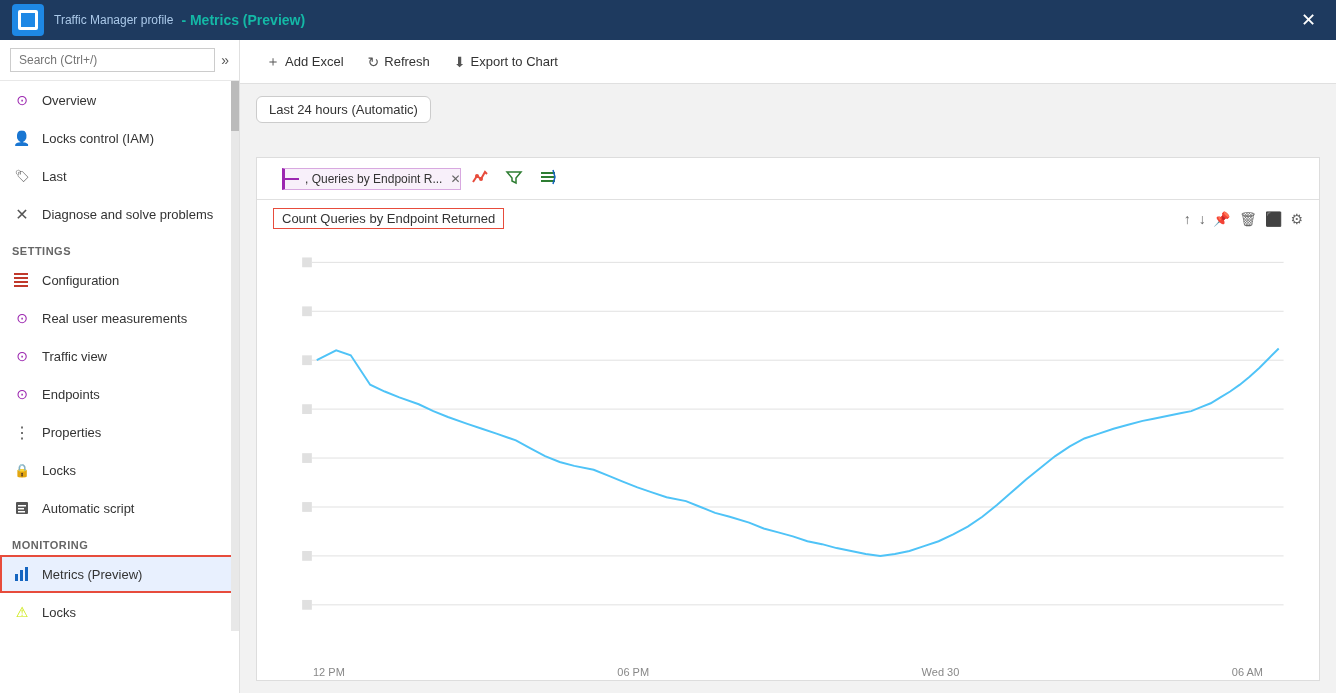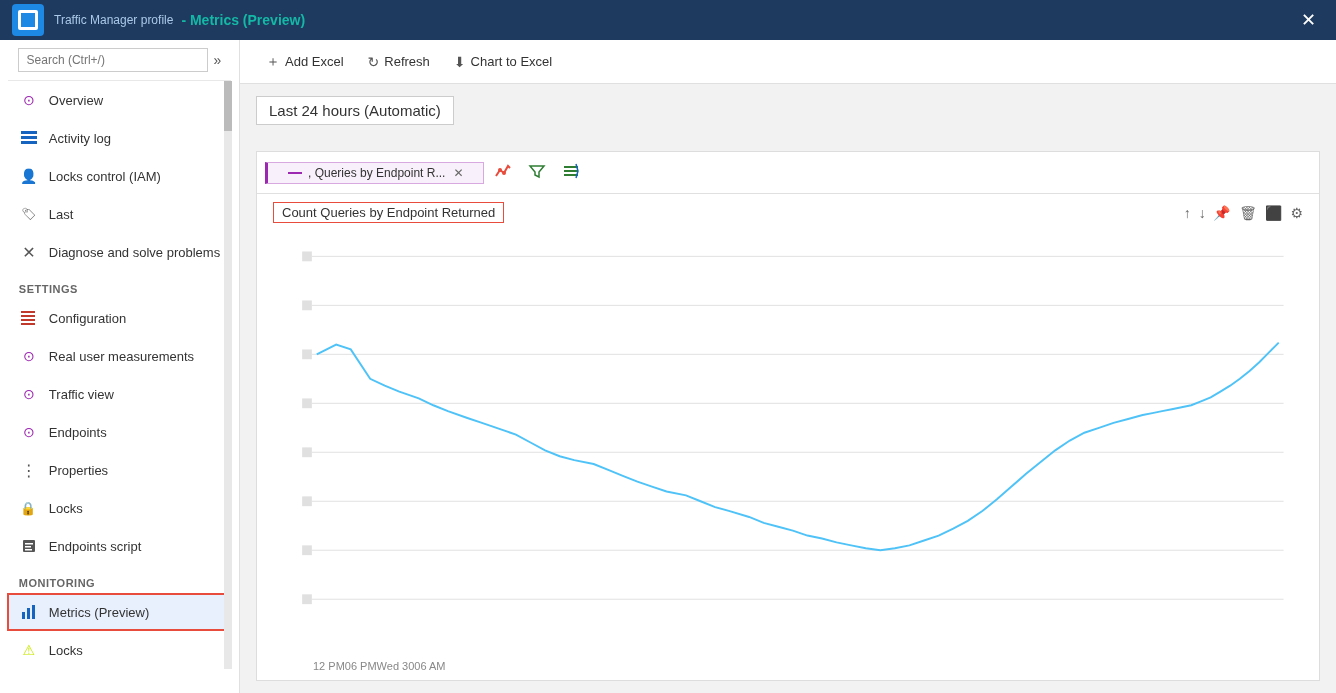--- a/index.html
+++ b/index.html
@@ -56,21 +56,20 @@
 
     
     .sidebar {
       width: 240px;
       background: white;
       border-right: 1px solid #e0e0e0;
       display: flex;
       flex-direction: column;
       flex-shrink: 0;
       overflow: hidden;
-      align-items: center;
     }
     .sidebar-search {
       padding: 8px 10px;
       display: flex;
       align-items: center;
       border-bottom: 1px solid #e8e8e8;
       flex-shrink: 0;
     }
     .sidebar-search input {
       border: 1px solid #ccc;
@@ -167,25 +166,25 @@
       display: flex;
       flex-direction: column;
       overflow: hidden;
     }
 
     
     .time-range-btn {
       background: white;
       border: 1px solid #ccc;
       padding: 5px 12px;
-      font-size: 15px;
+      font-size: 13px;
       color: #333;
       cursor: pointer;
-      border-radius: 0;
-      margin-bottom: 16px;
+      border-radius: 6px;
+      margin-bottom: 24px;
       display: inline-block;
     }
 
     
     .chart-card {
       background: white;
       border: 1px solid #ddd;
       flex: 1;
       display: flex;
       flex-direction: column;
@@ -200,24 +199,25 @@
       padding: 6px 8px;
       gap: 4px;
       background: white;
     }
     .chart-tab-pill {
       display: flex;
       align-items: center;
       background: #f8f0fa;
       border: 1px solid #d8a8e0;
       border-left: 3px solid #9c27b0;
-      padding: 3px 20px;
+      padding: 3px 0;
       font-size: 12px;
       color: #333;
       gap: 6px;
+      margin-left: 17px;
     }
     .chart-tab-pill-line {
       width: 14px; height: 2px;
       background: #9c27b0;
       display: inline-block;
     }
     .chart-tab-close {
       color: #666;
       cursor: pointer;
       font-size: 12px;
@@ -271,20 +271,21 @@
       overflow: hidden;
     }
     svg.chart-svg {
       width: 100%;
       height: 100%;
     }
 
     
     .x-axis-labels {
       display: flex;
+      justify-content: space-between;
       padding: 2px 40px 8px 40px;
       font-size: 11px;
       color: #888;
     }
   </style>
 </head>
 <body>
 
 <div class="top-bar">
   <div class="top-bar-logo">
@@ -311,30 +312,20 @@
       <div style="position:relative;">
         <div style="position:absolute;right:0;top:0;width:8px;height:100%;background:#e8e8e8;z-index:1;">
           <div style="width:8px;height:50px;background:#bbb;position:absolute;top:0;right:0;"></div>
         </div>
 
         <div class="nav-item">
           <div class="nav-icon" style="color:#9c27b0;">⊙</div>
           <span>Overview</span>
         </div>
         <div class="nav-item">
-          <div class="nav-icon" style="color:#1565c0;">
-            <svg width="16" height="14" viewBox="0 0 16 14" fill="none">
-              <rect x="0" y="0" width="16" height="3" fill="#1565c0"></rect>
-              <rect x="0" y="5" width="16" height="3" fill="#1565c0"></rect>
-              <rect x="0" y="10" width="16" height="3" fill="#1565c0"></rect>
-            </svg>
-          </div>
-          <span>Activity log</span>
-        </div>
-        <div class="nav-item">
           <div class="nav-icon" style="color:#9c27b0;">👤</div>
           <span>Locks control (IAM)</span>
         </div>
         <div class="nav-item">
           <div class="nav-icon" style="color:#555;font-size:12px;">🏷</div>
           <span>Last</span>
         </div>
         <div class="nav-item">
           <div class="nav-icon" style="color:#555;font-size:16px;">✕</div>
           <span>Diagnose and solve problems</span>
@@ -375,21 +366,21 @@
         </div>
         <div class="nav-item">
           <div class="nav-icon" style="color:#555;">
             <svg width="16" height="16" viewBox="0 0 16 16">
               <rect x="2" y="2" width="12" height="12" fill="#555" rx="1"></rect>
               <rect x="4" y="5" width="8" height="1.5" fill="white"></rect>
               <rect x="4" y="8" width="6" height="1.5" fill="white"></rect>
               <rect x="4" y="11" width="7" height="1.5" fill="white"></rect>
             </svg>
           </div>
-          <span>Endpoints script</span>
+          <span>Automatic script</span>
         </div>
 
         <div class="section-label">MONITORING</div>
 
         <div class="nav-item active-outlined" style="background:#e8f0fe;">
           <div class="nav-icon" style="color:#1565c0;font-size:14px;">
             <svg width="16" height="16" viewBox="0 0 16 16">
               <rect x="1" y="8" width="3" height="7" fill="#1565c0"></rect>
               <rect x="6" y="4" width="3" height="11" fill="#1565c0"></rect>
               <rect x="11" y="1" width="3" height="14" fill="#1565c0"></rect>
@@ -411,21 +402,21 @@
       <button class="toolbar-btn">
         <span class="toolbar-btn-icon">＋</span>
         <span>Add Excel</span>
       </button>
       <button class="toolbar-btn">
         <span class="toolbar-btn-icon">↻</span>
         <span>Refresh</span>
       </button>
       <button class="toolbar-btn">
         <span class="toolbar-btn-icon">⬇</span>
-        <span>Chart to Excel</span>
+        <span>Export to Chart</span>
       </button>
     </div>
 
     <div class="chart-container">
       <div style="margin-bottom:10px;">
         <button class="time-range-btn">Last 24 hours (Automatic)</button>
       </div>
 
       <div class="chart-card">
 

